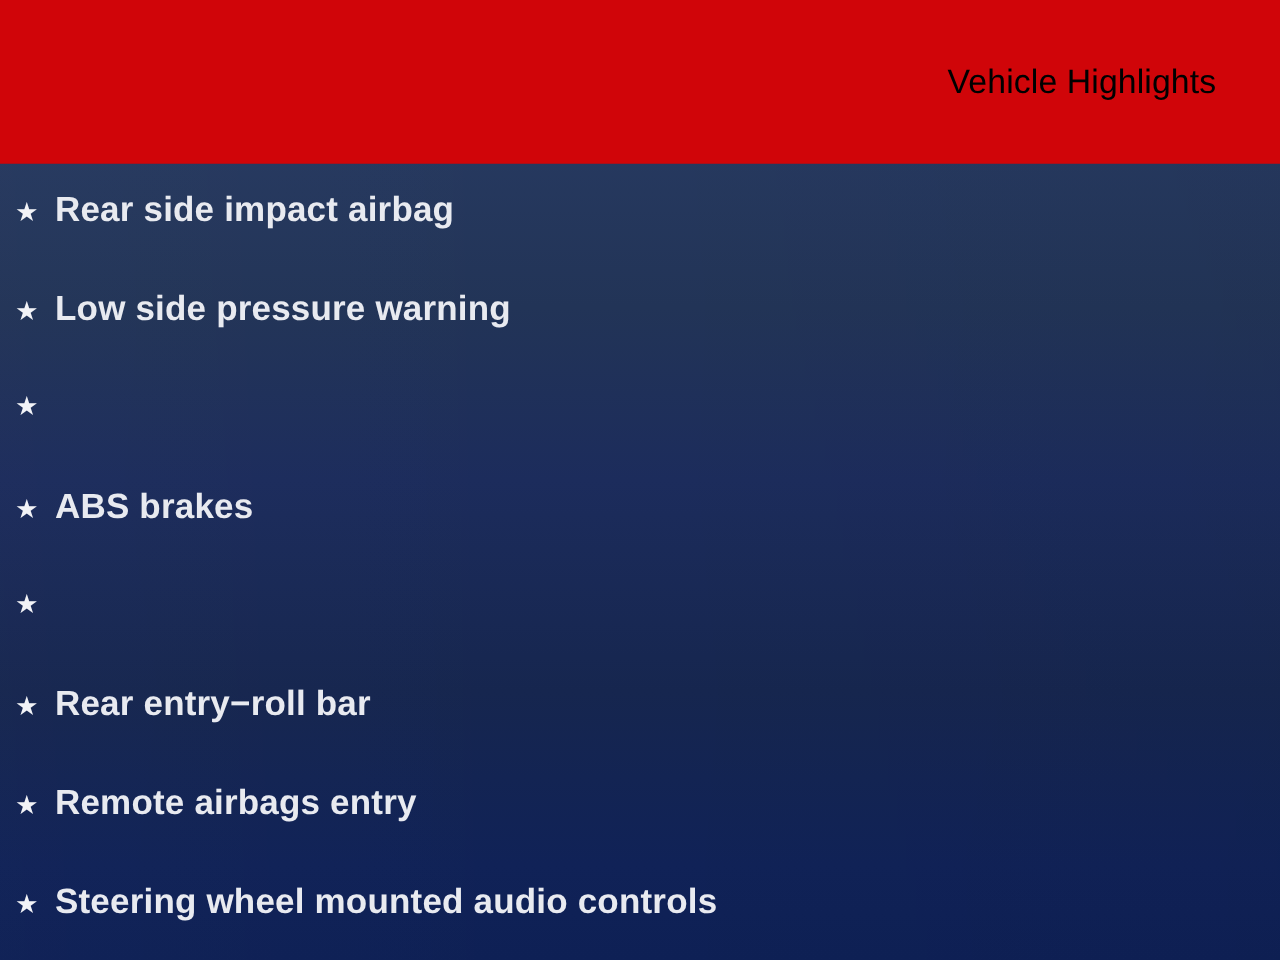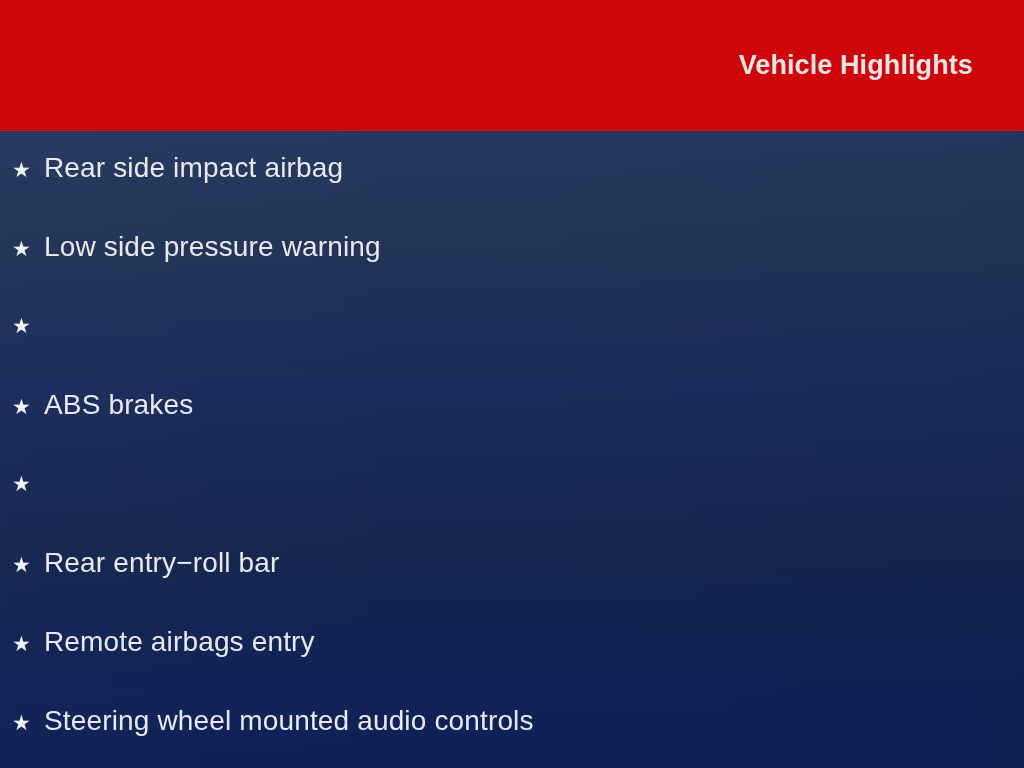--- a/index.html
+++ b/index.html
@@ -52,23 +52,23 @@
     background: #d00509;
     z-index: 3;
   }
 
   #slide-title {
     position: absolute;
     right: 51px;
     top: 48px;
     margin: 0;
     font-size: 27px;
-    font-weight: bold;
+    font-weight: normal;
     line-height: 34px;
-    color: #e5e5e5;
+    color: #000000;
     letter-spacing: 0.1px;
     white-space: nowrap;
     text-align: left;
   }
 
   
   #highlights-list {
     position: absolute;
     top: 149px;
     left: 12px;
@@ -93,21 +93,21 @@
     font-size: 21px;
     line-height: 38px;
     color: #f2f3f7;
     text-align: left;
   }
 
   .highlight-label {
     flex: 0 0 auto;
     font-size: 28px;
     line-height: 38px;
-    font-weight: normal;
+    font-weight: bold;
     color: #e8eaf0;
     letter-spacing: 0.15px;
     white-space: nowrap;
   }
 </style>
 </head>
 <body>
 
 <div id="slide">
 

